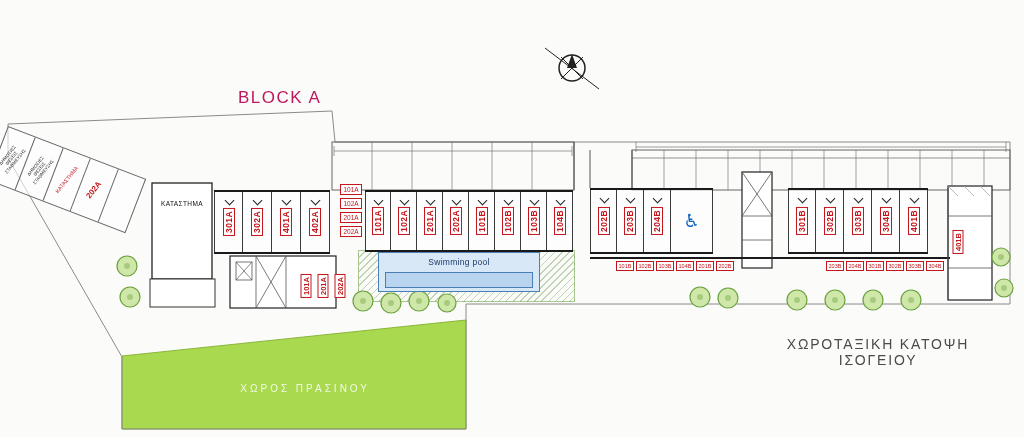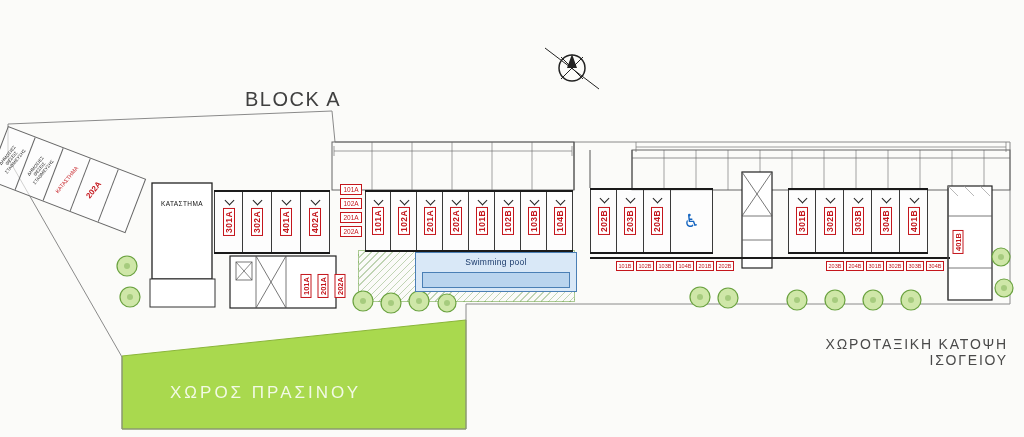--- a/index.html
+++ b/index.html
@@ -1,27 +1,27 @@
 <!DOCTYPE html>
 <html><head>
 <meta charset="utf-8">
 <style>
   *{box-sizing:border-box;margin:0;padding:0}
   html,body{width:1024px;height:437px;background:#fff;font-family:"Liberation Sans","DejaVu Sans",sans-serif;}
   .canvas{position:relative;width:1024px;height:437px;background:#fbfbf9;overflow:hidden}
   svg.linework{position:absolute;left:0;top:0;z-index:2}
-  .title{position:absolute;z-index:6;font-size:20px;color:#404040;letter-spacing:1.5px;text-align:center;width:110px}
-  .caption{position:absolute;z-index:6;font-size:14px;color:#4a4a4a;letter-spacing:1.8px;text-align:right;width:260px}
+  .title{position:absolute;z-index:6;font-size:17px;color:#be185d;letter-spacing:1.5px;width:110px}
+  .caption{position:absolute;z-index:6;font-size:14px;color:#4a4a4a;letter-spacing:1.8px;text-align:center;width:260px}
   
   .deck{position:absolute;left:358px;top:250px;width:217px;height:52px;z-index:1;
         border:1px solid rgba(106,162,63,.55);
         background:repeating-linear-gradient(135deg,rgba(120,165,95,0) 0 4px,rgba(120,165,95,.45) 4px 5px);}
   
   .pool{position:absolute;left:378px;top:252px;width:162px;height:40px;z-index:3;
-        background:#d9e8f7;border:1px solid #4a7fb5;margin-left:37px;}
+        background:#d9e8f7;border:1px solid #4a7fb5;}
   .pool-label{position:absolute;top:4px;left:0;width:100%;text-align:center;font-size:8.5px;color:#1a3a6b;letter-spacing:.3px}
   .pool-water{position:absolute;left:6px;top:19px;width:148px;height:16px;background:#b9d4ee;border:1px solid #4a7fb5}
   
   .prow{position:absolute;display:flex;z-index:4;border-top:2.5px solid #1a1a1a;border-bottom:2px solid #1a1a1a;background:rgba(255,255,255,.6)}
   .stall{position:relative;border-right:1px solid #3a3a3a}
   .stall:first-child{border-left:1px solid #3a3a3a}
   .stall::before{content:"";position:absolute;top:5px;left:50%;width:6px;height:6px;margin-left:-3px;
                  border-right:1.2px solid #222;border-bottom:1.2px solid #222;transform:rotate(45deg)}
   .stall.noarrow::before{display:none}
   .stall-label{position:absolute;top:50%;left:50%;transform:translate(-50%,-50%) rotate(-90deg);
@@ -45,22 +45,22 @@
           background:rgba(255,255,255,.6);display:flex}
   .angled .cell{flex:1;border-right:1px solid #666;position:relative}
   .angled .cell:last-child{border-right:none}
   .rot{position:absolute;top:50%;left:50%;white-space:nowrap}
   .pub{width:30px;white-space:normal;font-size:4.5px;line-height:1.15;color:#222;text-align:center;
        transform:translate(-50%,-50%) rotate(-72deg)}
   .shopred{font-size:5.5px;color:#c4161c;transform:translate(-50%,-50%) rotate(-72deg)}
   .unitred{font-size:8px;font-weight:700;color:#c4161c;transform:translate(-50%,-50%) rotate(-72deg)}
   
   .shop-label{position:absolute;left:154px;top:200px;width:56px;z-index:5;text-align:center;font-size:6.5px;color:#111;letter-spacing:.4px}
-  .green-label{position:absolute;left:170px;top:383px;width:200px;z-index:5;text-align:left;
-               font-size:17px;letter-spacing:3px;color:rgba(255,255,255,.85)}
+  .green-label{position:absolute;left:170px;top:383px;width:200px;z-index:5;text-align:right;
+               font-size:10px;letter-spacing:3px;color:rgba(255,255,255,.85)}
 </style>
 </head>
 <body>
 
 <div class="canvas">
 
   <div class="deck"></div>
 
   <svg class="linework" width="1024" height="437" viewBox="0 0 1024 437">
 

